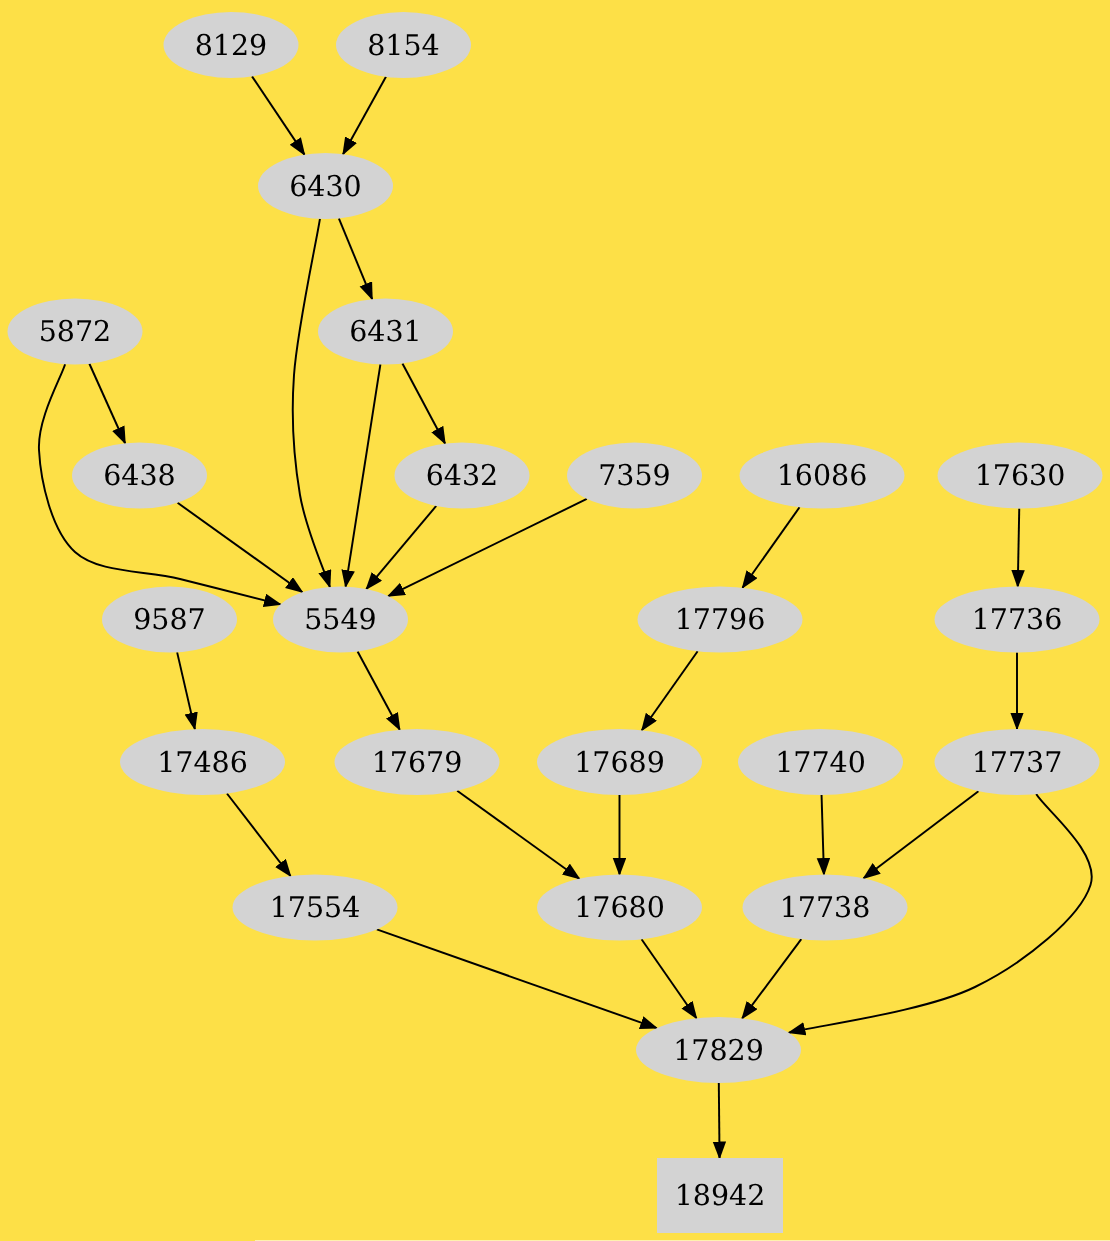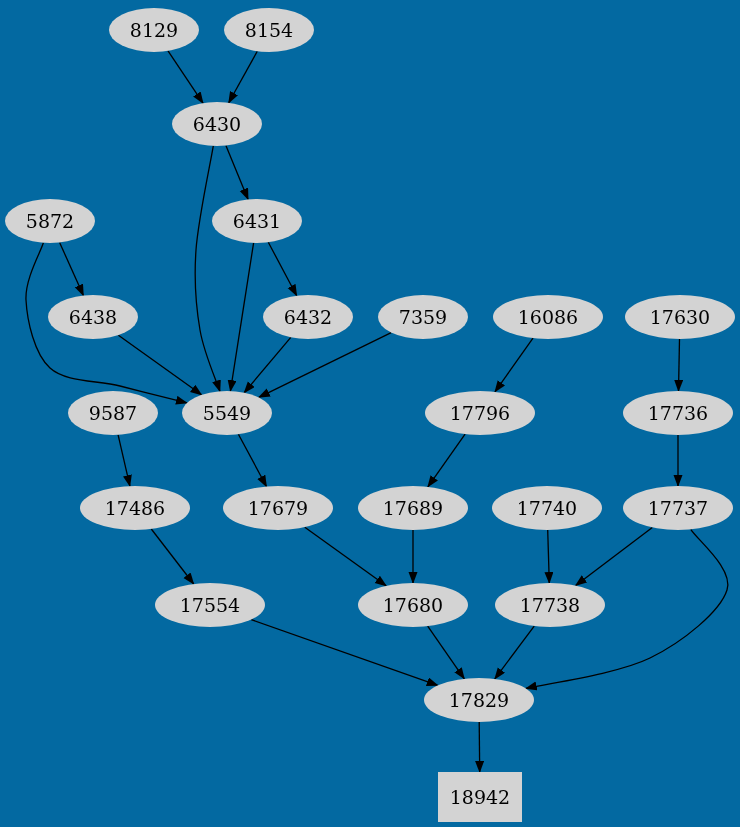--- a/index.html
+++ b/index.html
@@ -4,21 +4,21 @@
 <style>
   html, body {
     margin: 0;
     padding: 0;
     background: #ffffff;
   }
   #canvas {
     position: relative;
     width: 740px;
     height: 827px;
-    background: #0369a1;
+    background: #fde047;
     font-family: "DejaVu Serif", "Liberation Serif", serif;
   }
   svg text {
     font-family: "DejaVu Serif", "Liberation Serif", serif;
     font-size: 19px;
     fill: #000000;
   }
 </style>
 </head>
 <body>

